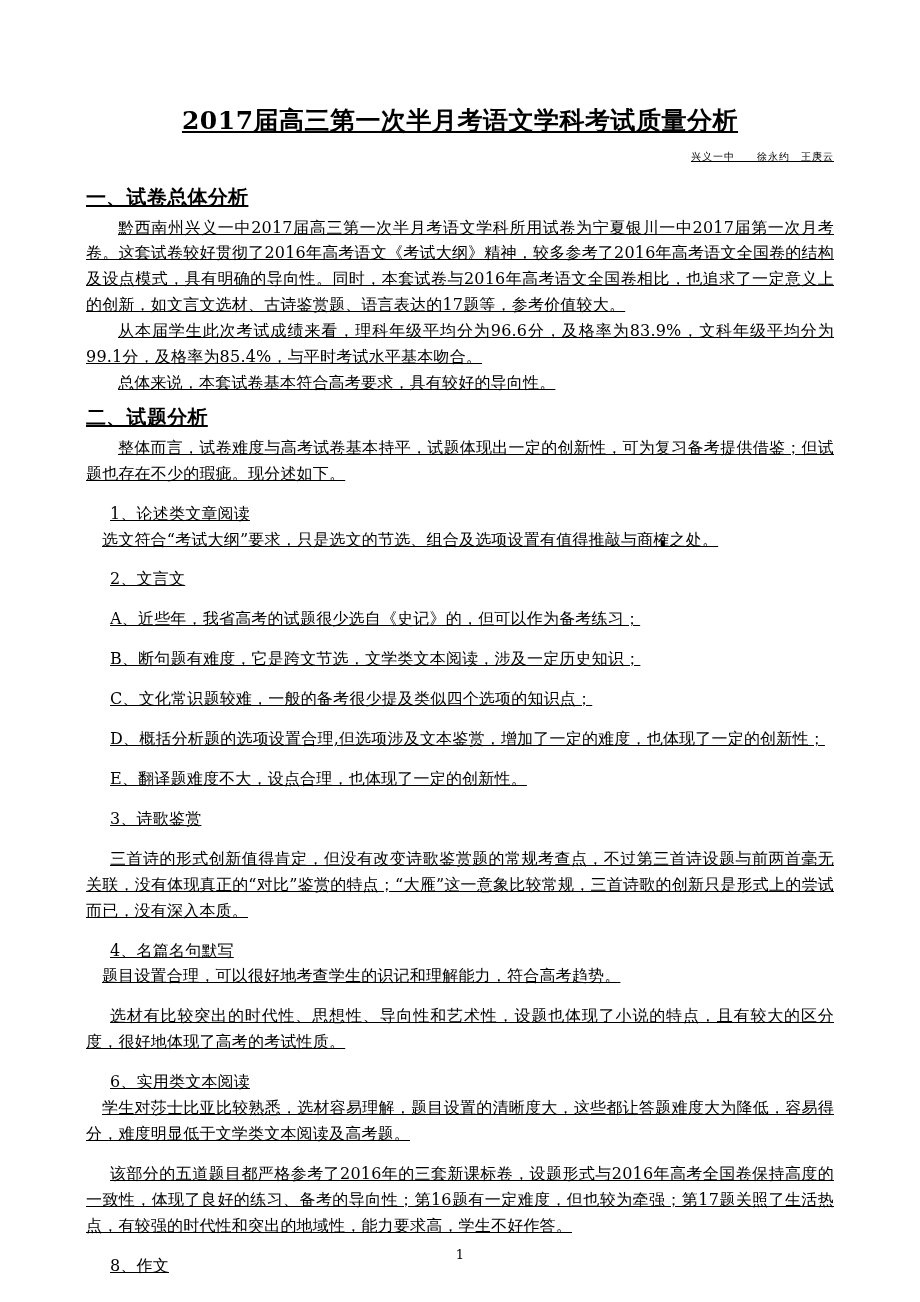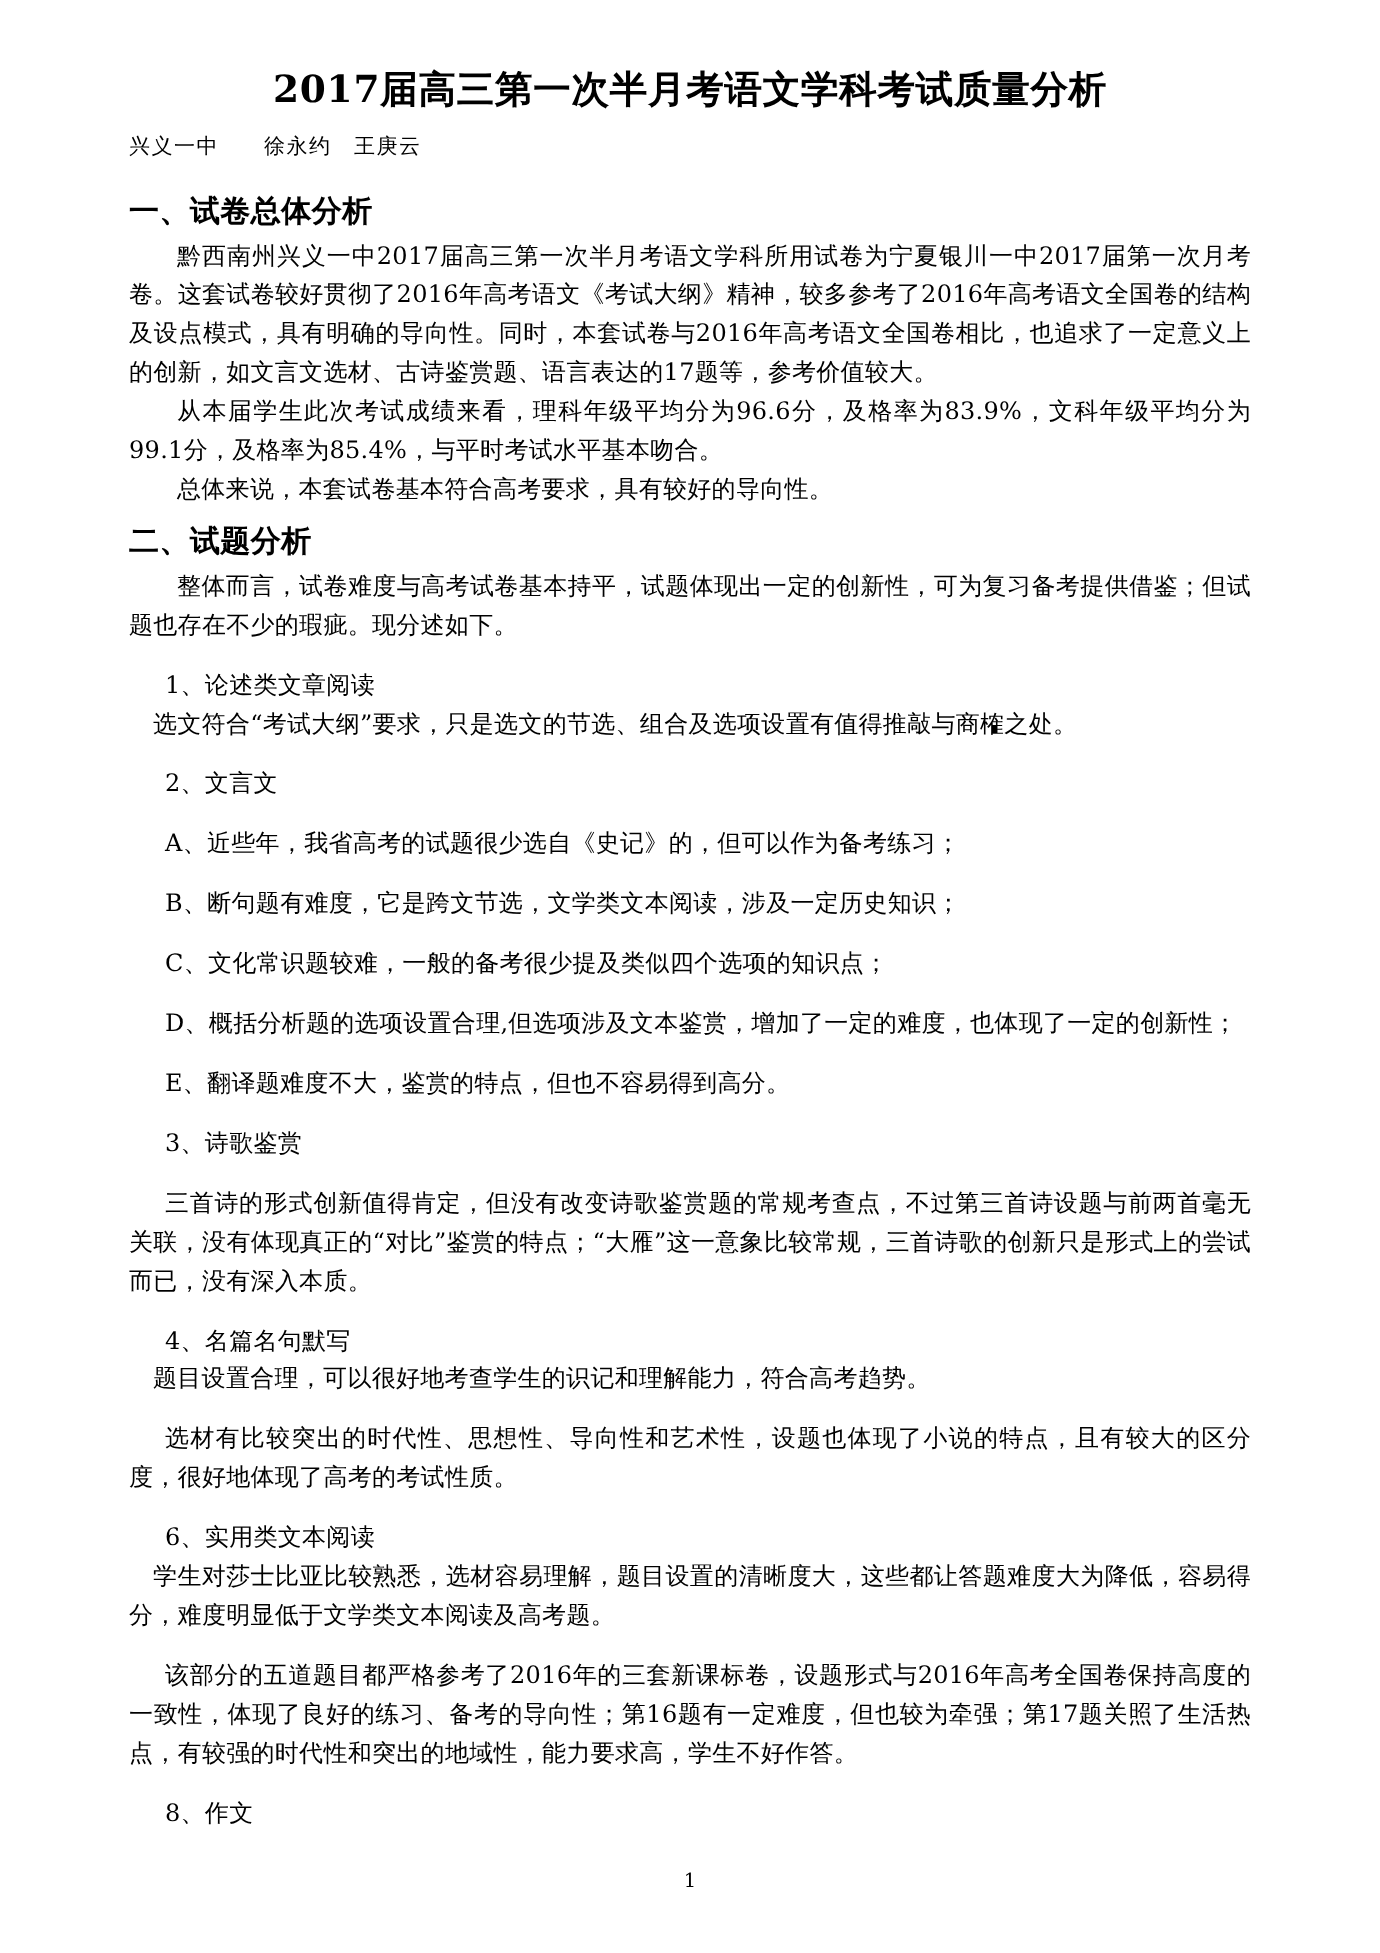--- a/index.html
+++ b/index.html
@@ -9,35 +9,36 @@
   }
   body {
     font-family: "DejaVu Serif", "Liberation Serif", serif;
     color: #000000;
   }
   .page {
     position: relative;
     width: 920px;
     height: 1302px;
     box-sizing: border-box;
-    padding: 44px 86px 40px 86px;
+    padding: 105px 86px 40px 86px;
     background: #ffffff;
     overflow: hidden;
+    text-decoration: underline;
   }
   .doc-title {
     text-align: center;
     font-size: 25px;
     font-weight: bold;
     letter-spacing: 0.5px;
     margin: 0 0 12px 0;
     line-height: 1.3;
   }
   .doc-authors {
-    text-align: left;
-    font-size: 14px;
+    text-align: right;
+    font-size: 10px;
     margin: 0 0 18px 0;
     letter-spacing: 1px;
   }
   .section-heading {
     font-size: 20px;
     font-weight: bold;
     margin: 6px 0 2px 0;
     line-height: 1.55;
     letter-spacing: 0.3px;
   }
@@ -90,21 +91,21 @@
     <p class="para indent2">整体而言，试卷难度与高考试卷基本持平，试题体现出一定的创新性，可为复习备考提供借鉴；但试题也存在不少的瑕疵。现分述如下。</p>
 
     <p class="para indent15">1、论述类文章阅读</p>
     <p class="para indent1">选文符合“考试大纲”要求，只是选文的节选、组合及选项设置有值得推敲与商榷之处。</p>
 
     <p class="para indent15">2、文言文</p>
     <p class="para indent15">A、近些年，我省高考的试题很少选自《史记》的，但可以作为备考练习；</p>
     <p class="para indent15">B、断句题有难度，它是跨文节选，文学类文本阅读，涉及一定历史知识；</p>
     <p class="para indent15">C、文化常识题较难，一般的备考很少提及类似四个选项的知识点；</p>
     <p class="para indent15">D、概括分析题的选项设置合理,但选项涉及文本鉴赏，增加了一定的难度，也体现了一定的创新性；</p>
-    <p class="para indent15">E、翻译题难度不大，鉴赏的特点，但也不容易得到高分。</p>
+    <p class="para indent15">E、翻译题难度不大，设点合理，也体现了一定的创新性。</p>
 
     <p class="para indent15">3、诗歌鉴赏</p>
     <p class="para indent15">三首诗的形式创新值得肯定，但没有改变诗歌鉴赏题的常规考查点，不过第三首诗设题与前两首毫无关联，没有体现真正的“对比”鉴赏的特点；“大雁”这一意象比较常规，三首诗歌的创新只是形式上的尝试而已，没有深入本质。</p>
 
     <p class="para indent15">4、名篇名句默写</p>
     <p class="para indent1">题目设置合理，可以很好地考查学生的识记和理解能力，符合高考趋势。</p>
 
     <p class="para indent15">选材有比较突出的时代性、思想性、导向性和艺术性，设题也体现了小说的特点，且有较大的区分度，很好地体现了高考的考试性质。</p>
 
     <p class="para indent15">6、实用类文本阅读</p>

